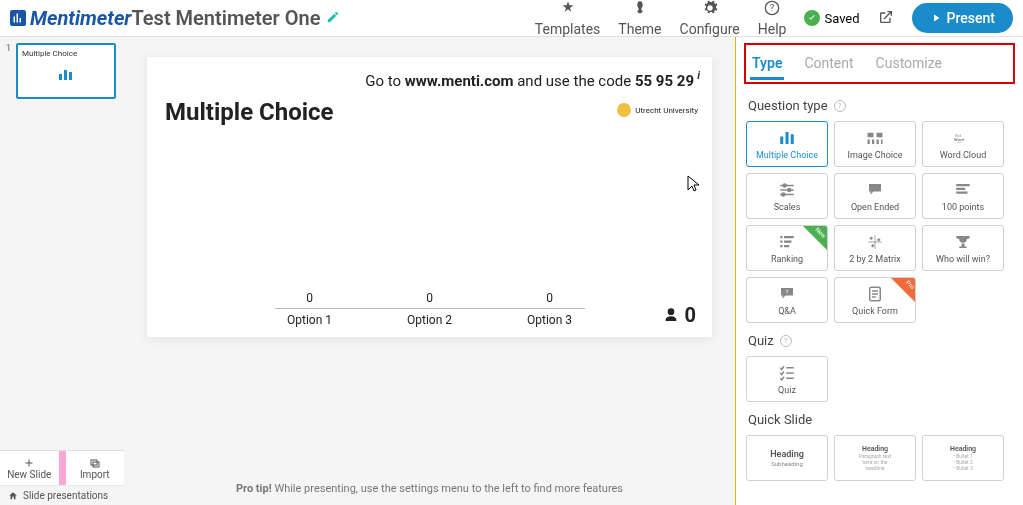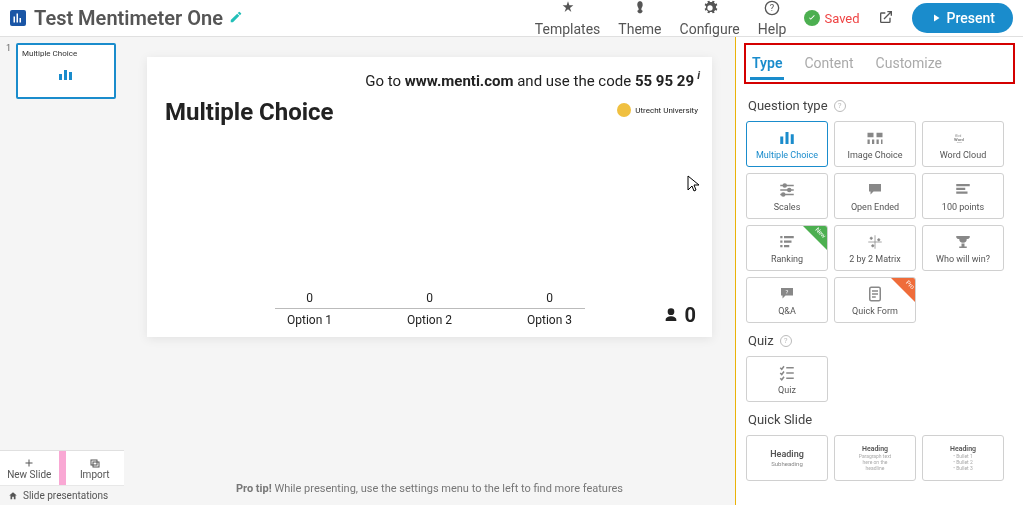--- a/index.html
+++ b/index.html
@@ -2,26 +2,26 @@
 <html><head>
 <meta charset="utf-8">
 <style>
 * { box-sizing: border-box; margin: 0; padding: 0; font-family: -apple-system, BlinkMacSystemFont, "Segoe UI", Roboto, sans-serif; }
 body { width: 1023px; height: 505px; overflow: hidden; background: #fff; font-size: 13px; color: #333; }
 
 
 .header { height: 37px; display: flex; align-items: center; padding: 0 10px; border-bottom: 1px solid #e0e0e0; }
 .logo { display: flex; align-items: center; gap: 4px; font-size: 20px; font-weight: 700; color: #1a56a6; font-style: italic; }
 .logo svg { width: 16px; height: 16px; fill: #fff; background: #1a56a6; padding: 2px; border-radius: 2px; }
-.title { margin-left: 8px; font-size: 20px; font-weight: 600; color: #555; }
+.title { font-size: 20px; font-weight: 600; color: #555; }
 .edit-icon { margin-left: 6px; color: #22bfb8; cursor: pointer; }
 .header-right { margin-left: auto; display: flex; align-items: center; gap: 18px; }
 .hbtn { display: flex; align-items: center; gap: 5px; color: #555; cursor: pointer; font-size: 14px; flex-direction: column; }
 .hbtn svg { width: 16px; height: 16px; }
-.saved { display: flex; align-items: center; gap: 4px; color: #ef4444; font-size: 13px; }
+.saved { display: flex; align-items: center; gap: 4px; color: #000000; font-size: 13px; }
 .saved .check { color: #4caf50; background: #4caf50; border-radius: 50%; width: 16px; height:16px; display:flex; align-items:center; justify-content:center; }
 .saved .check svg { fill:#fff; width:10px; height:10px; }
 .share-icon { color:#555; cursor:pointer; }
 .present-btn { background:#1a8ccc; color:#fff; border:none; border-radius:20px; padding:7px 18px; font-size:14px; display:flex; align-items:center; gap:5px; cursor:pointer; font-weight:500; }
 
 
 .main { display:flex; height:calc(100% - 37px); }
 
 
 .left { width:124px; background:#f5f5f5; display:flex; flex-direction:column; }
@@ -83,20 +83,21 @@
 </head>
 <body>
 
 <div class="header">
   <div class="logo">
     <svg viewBox="0 0 16 16">
         <rect x="2" y="6" width="2" height="8"></rect>
         <rect x="6" y="2" width="2" height="12"></rect>
         <rect x="10" y="8" width="2" height="6"></rect>
       </svg>
+    <span>Mentimeter</span>
   </div>
   <div class="title">Test Mentimeter One</div>
   <span class="edit-icon">
     <svg width="14" height="14" viewBox="0 0 24 24" fill="currentColor">
         <path d="M3 17.25V21h3.75l11-11-3.75-3.75L3 17.25zM20.7 7.04a1 1 0 000-1.41l-2.34-2.34a1 1 0 00-1.41 0L15 5.25 18.75 9l1.95-1.96z"></path>
       </svg>
   </span>
   <div class="header-right">
     <div class="hbtn">
       <svg viewBox="0 0 24 24" fill="currentColor">

